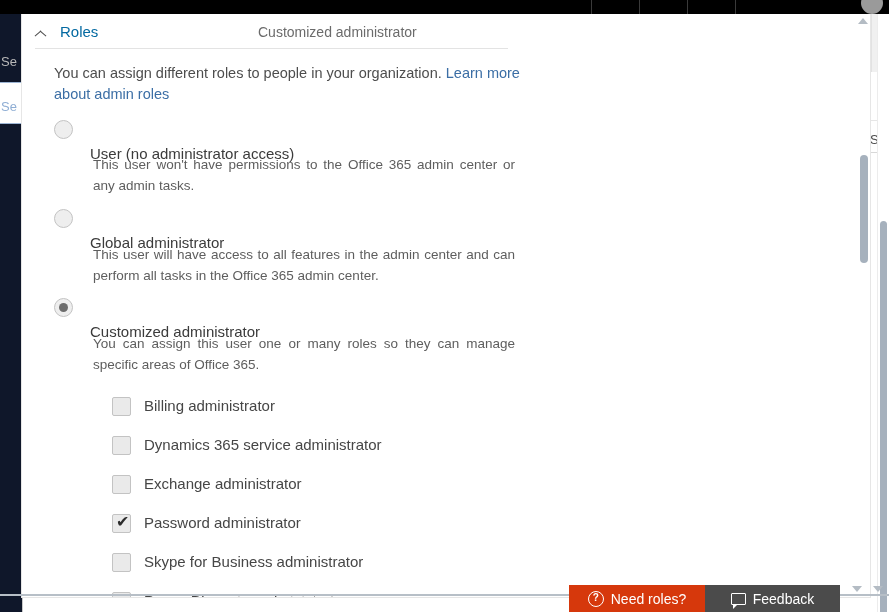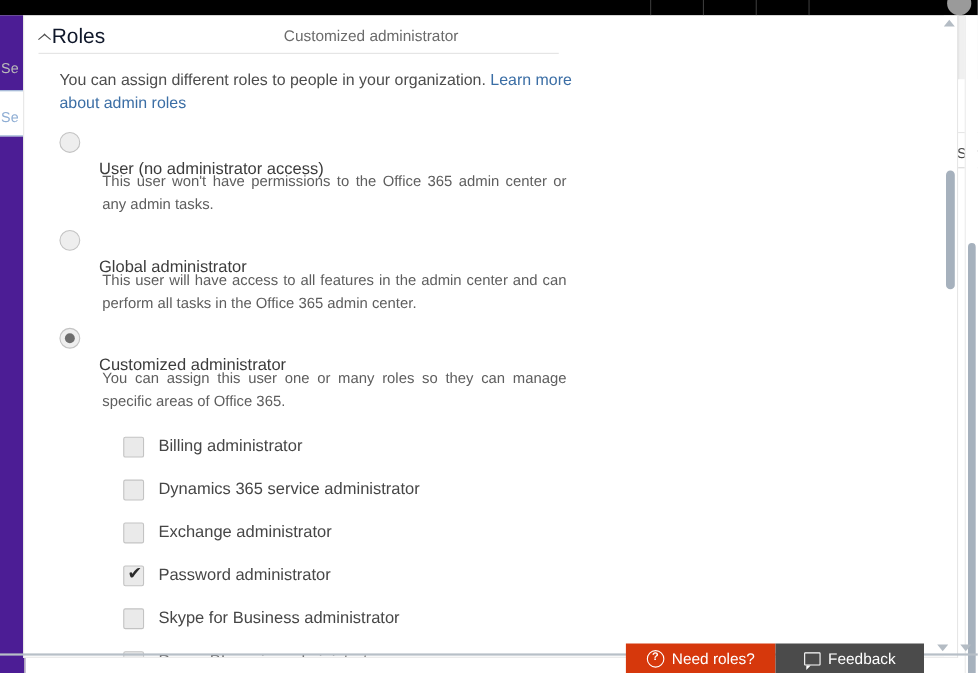--- a/index.html
+++ b/index.html
@@ -39,21 +39,21 @@
     right: 6px; top: -8px;
     width: 22px; height: 22px;
     border-radius: 50%;
     background: #9a9a9a;
   }
 
   .bg-left-strip {
     position: absolute;
     left: 0; top: 14px;
     width: 22px; height: 598px;
-    background: #4c1d95;
+    background: #0f172a;
     border-right: 1px solid #c8c8c8;
   }
   .bg-left-row {
     position: absolute;
     left: 0;
     width: 22px;
     border-top: 1px solid #9db5d4;
     border-bottom: 1px solid #9db5d4;
     background: #ffffff;
     height: 40px;
@@ -164,23 +164,23 @@
     position: absolute;
     top: 6px;
     width: 8px; height: 1px;
     background: #4a4a4a;
   }
   .chevron-up::before { left: -1px; transform: rotate(-40deg); }
   .chevron-up::after  { left: 4px;  transform: rotate(40deg); }
 
   .section-title {
     position: absolute;
-    left: 25px; top: 9px;
-    font-size: 19px;
-    color: #0f172a;
+    left: 38px; top: 9px;
+    font-size: 15px;
+    color: #0369a1;
   }
   .section-value {
     position: absolute;
     left: 236px; top: 10px;
     font-size: 14px;
     color: #6b6b6b;
   }
   .section-rule {
     position: absolute;
     left: 13px; top: 34px;

